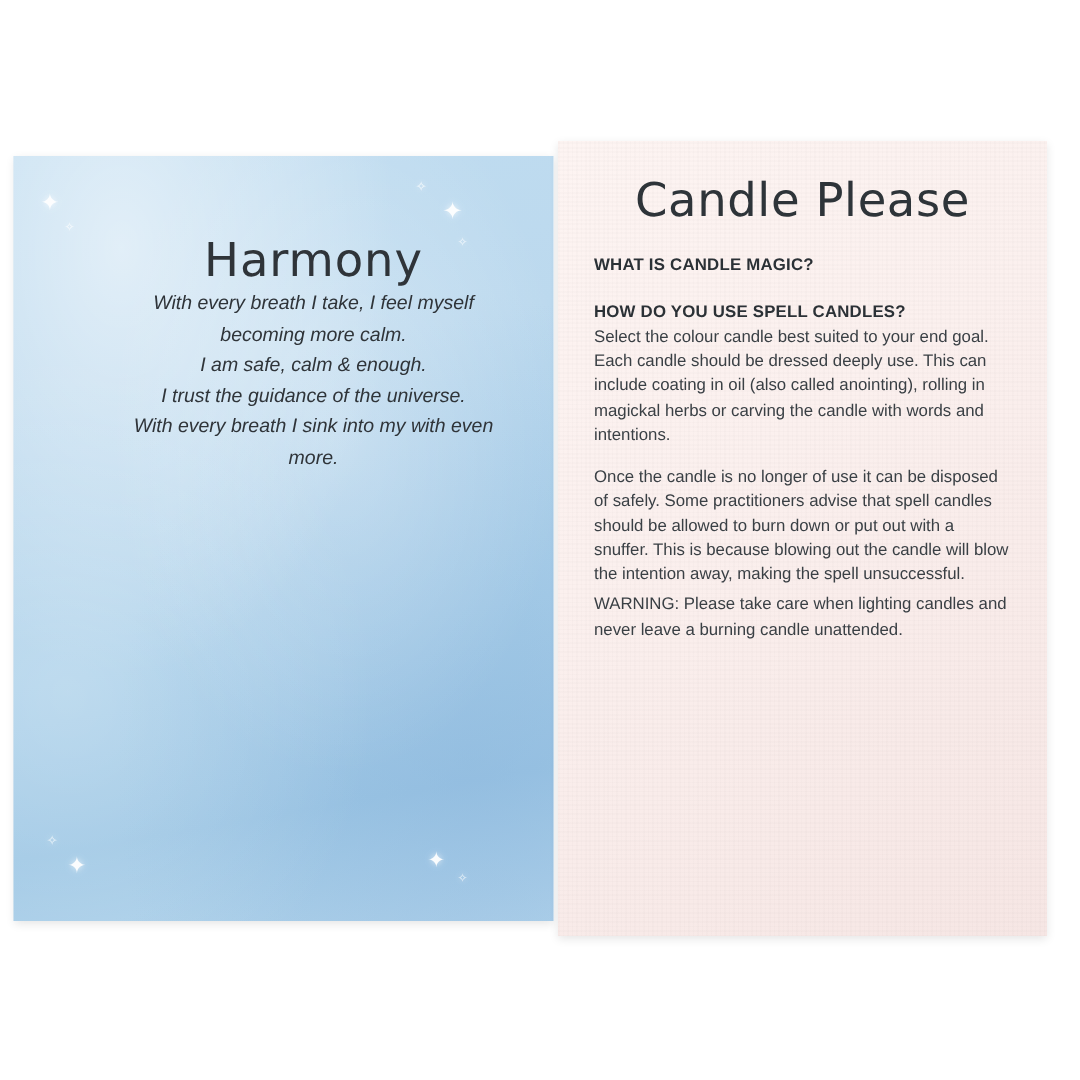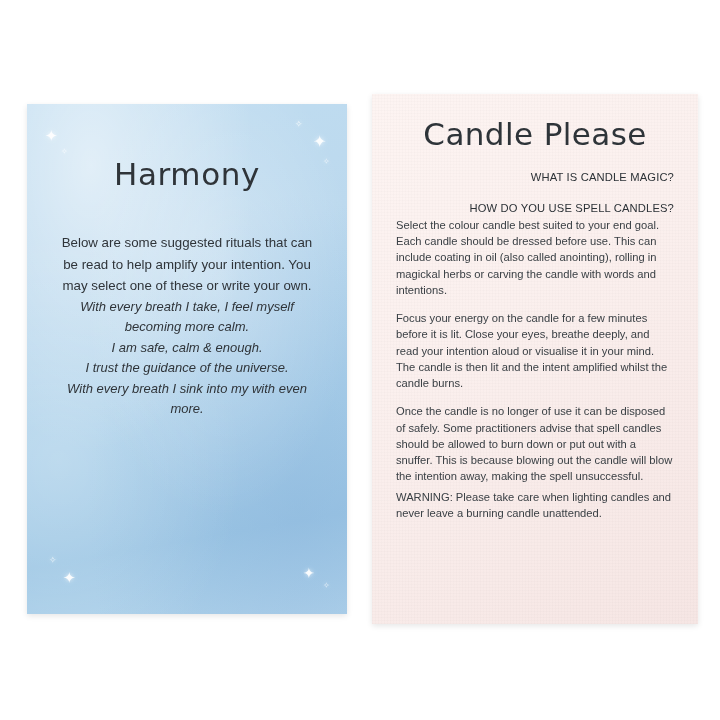--- a/index.html
+++ b/index.html
@@ -15,30 +15,31 @@
   #stage {
     position: relative;
     width: 720px;
     height: 720px;
     background: #ffffff;
   }
 
   
   .card-left {
     position: absolute;
-    left: 27px;
+    left: 9px;
     top: 104px;
     width: 320px;
     height: 510px;
     background:
       radial-gradient(ellipse at 20% 12%, rgba(255,255,255,0.55) 0%, rgba(255,255,255,0) 45%),
       radial-gradient(ellipse at 85% 80%, rgba(138,180,220,0.45) 0%, rgba(138,180,220,0) 55%),
       linear-gradient(170deg, #bfdcf0 0%, #bcd9ee 28%, #a9cfe9 62%, #9cc6e4 82%, #b4d5ec 100%);
     box-shadow: 0 2px 6px rgba(0,0,0,0.10);
     overflow: hidden;
+    padding-left: 40px;
   }
   .card-left::after {
     content: "";
     position: absolute;
     inset: 0;
     background:
       radial-gradient(ellipse at 60% 35%, rgba(255,255,255,0.30) 0%, rgba(255,255,255,0) 50%),
       radial-gradient(ellipse at 10% 70%, rgba(255,255,255,0.25) 0%, rgba(255,255,255,0) 45%);
     pointer-events: none;
   }
@@ -118,24 +119,23 @@
     font-family: "DejaVu Sans", sans-serif;
     font-size: 31px;
     font-weight: 400;
     letter-spacing: 0.4px;
     color: #2e3439;
   }
 
   .sect-head {
     margin-top: 19px;
     font-size: 11.2px;
-    font-weight: 400;
+    font-weight: 700;
     letter-spacing: 0.15px;
     color: #2b3136;
-    text-align: right;
   }
 
   .para {
     margin-top: 3px;
     font-size: 11.2px;
     line-height: 1.45;
     color: #3a4045;
   }
   .para + .para { margin-top: 12px; }
 
@@ -158,37 +158,35 @@
     <span class="sparkle" style="left:268px; top:16px; font-size:9px; opacity:.8;">✧</span>
     <span class="sparkle" style="left:286px; top:30px; font-size:16px;">✦</span>
     <span class="sparkle" style="left:296px; top:54px; font-size:8px; opacity:.7;">✧</span>
     <span class="sparkle" style="left:22px; top:452px; font-size:9px; opacity:.75;">✧</span>
     <span class="sparkle" style="left:36px; top:466px; font-size:15px;">✦</span>
     <span class="sparkle" style="left:276px; top:462px; font-size:14px;">✦</span>
     <span class="sparkle" style="left:296px; top:478px; font-size:8px; opacity:.7;">✧</span>
 
     <div class="left-inner">
       <div class="left-title">Harmony</div>
-      <div class="left-intro">Below are some suggested rituals that can be read to help amplify your intention. You may select one of these or write your own.</div>
 
       <div class="affirm">With every breath I take, I feel myself becoming more calm.</div>
       <div class="affirm">I am safe, calm &amp; enough.</div>
       <div class="affirm">I trust the guidance of the universe.</div>
       <div class="affirm">With every breath I sink into my with even more.</div>
     </div>
   </div>
 
   <div class="card-right">
     <div class="right-inner">
       <div class="right-title">Candle Please</div>
 
       <div class="sect-head">WHAT IS CANDLE MAGIC?</div>
 
       <div class="sect-head">HOW DO YOU USE SPELL CANDLES?</div>
-      <div class="para">Select the colour candle best suited to your end goal. Each candle should be dressed before use. This can include coating in oil (also called anointing), rolling in magickal herbs or carving the candle with words and intentions.</div>
-      <div class="para">Focus your energy on the candle for a few minutes before it is lit. Close your eyes, breathe deeply, and read your intention aloud  or visualise it in your mind. The candle is then lit and the intent amplified whilst the candle burns.</div>
+      <div class="para">Select the colour candle best suited to your end goal. Each candle should be dressed deeply use. This can include coating in oil (also called anointing), rolling in magickal herbs or carving the candle with words and intentions.</div>
       <div class="para">Once the candle is no longer of use it can be disposed of safely. Some practitioners advise that spell candles should be allowed to burn down or put out with a snuffer. This is because blowing out the candle will blow the intention away, making the spell unsuccessful.</div>
 
       <div class="warning">WARNING: Please take care when lighting candles and never leave a burning candle unattended.</div>
     </div>
   </div>
 
 </div>
 
 </body></html>

